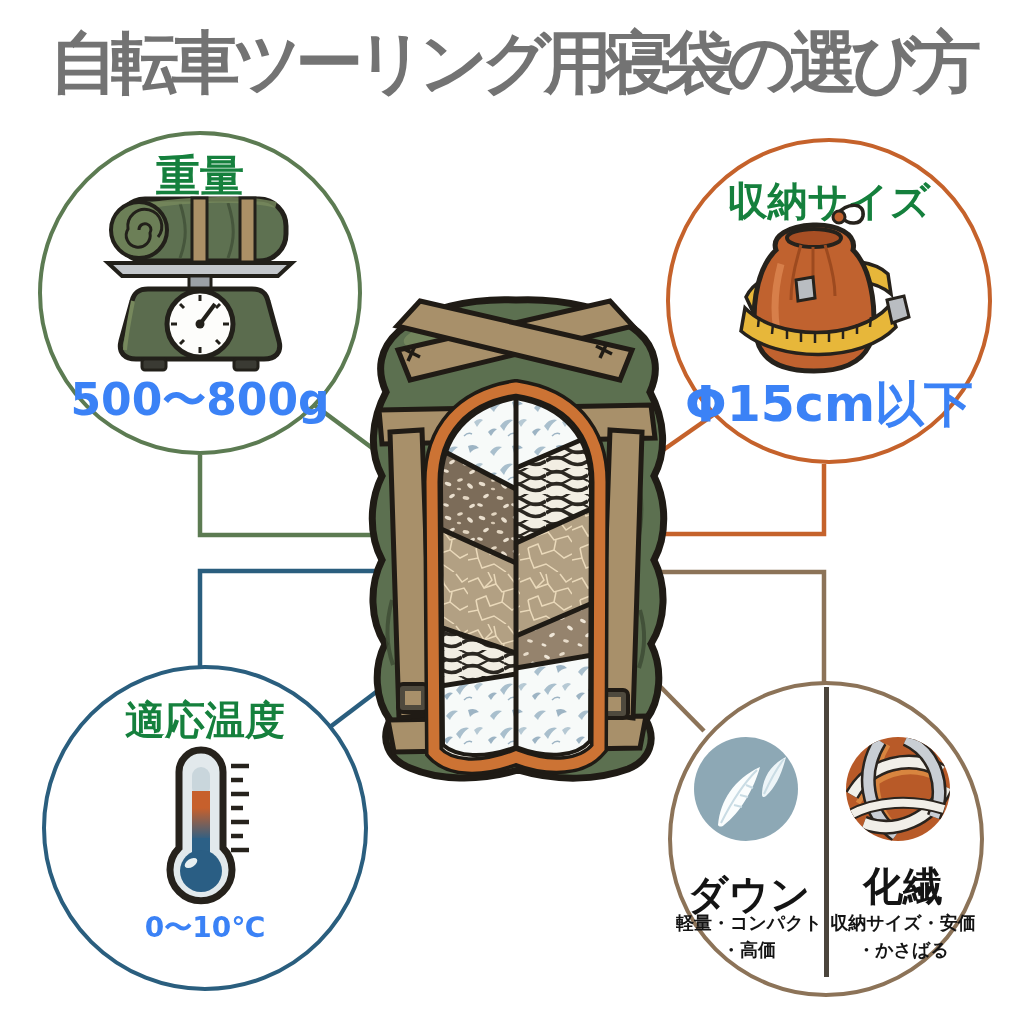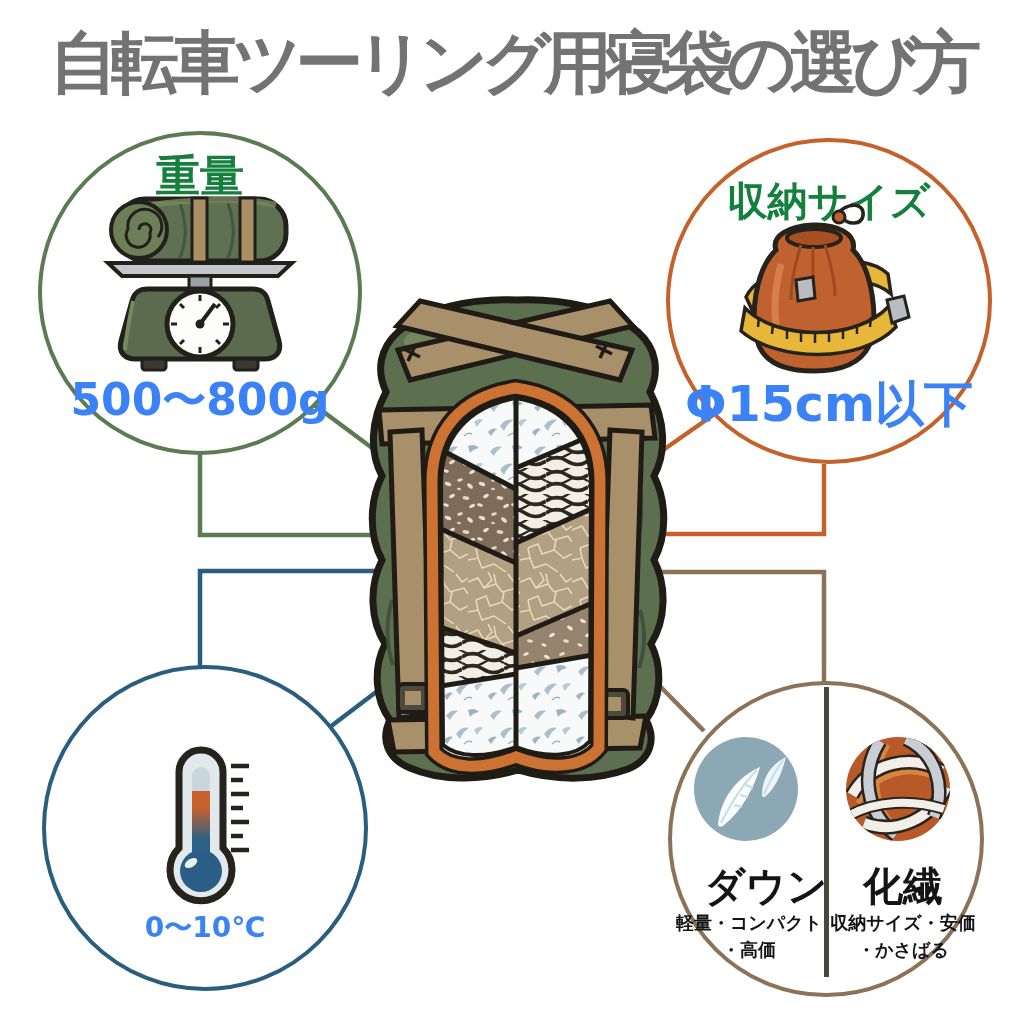--- a/index.html
+++ b/index.html
@@ -126,20 +126,21 @@
           <line x1="856" y1="322" x2="856" y2="332"></line>
         <line x1="870" y1="315" x2="869" y2="325"></line>
       </g>
       <path d="M 886,298 L 903,294 L 908,315 L 891,321 Z" fill="#B9BDC1" stroke="#26221C" stroke-width="3"></path>
       <path d="M 795,278 L 812,275 L 814,296 L 797,299 Z" fill="#B9BDC1" stroke="#26221C" stroke-width="3"></path>
     </svg>
     <div class="node-value">Φ15cm以下</div>
   </div>
 
   <div id="circle-temperature" class="node-circle">
+    <div class="node-label">適応温度</div>
     <svg class="abs" style="left:92px;top:68px;" width="130" height="178" viewBox="135 735 130 178">
       <defs>
         <linearGradient id="tg" x1="0" y1="0" x2="0" y2="1">
           <stop offset="0" stop-color="#C7602C"></stop>
           <stop offset="1" stop-color="#2C6086"></stop>
         </linearGradient>
       </defs>
       <g stroke="#26221C" stroke-width="4.5">
         <line x1="228" y1="764" x2="246" y2="764"></line>
           <line x1="228" y1="778" x2="240" y2="778"></line>
@@ -192,21 +193,21 @@
         <path d="M 36,6 C 16,38 22,78 52,100" stroke="#C9CED4" stroke-width="10"></path>
         <path d="M 102,52 C 88,84 52,100 20,88" stroke="#2A241E" stroke-width="15"></path>
         <path d="M 102,52 C 88,84 52,100 20,88" stroke="#F1EFE8" stroke-width="10"></path>
         <path d="M 62,4 C 92,18 102,52 90,82" stroke="#2A241E" stroke-width="15"></path>
         <path d="M 62,4 C 92,18 102,52 90,82" stroke="#C9CED4" stroke-width="10"></path>
         <path d="M 6,80 C 32,66 68,64 100,74" stroke="#2A241E" stroke-width="12"></path>
         <path d="M 6,80 C 32,66 68,64 100,74" stroke="#F1EFE8" stroke-width="8"></path>
       </g>
     </svg>
 
-    <div class="half-label" style="left:17px;">ダウン</div>
+    <div class="half-label" style="left:0;margin-top:8px;">ダウン</div>
     <div class="half-label" style="left:50%;">化繊</div>
 
     <div class="half-traits" style="left:0;">
       <div>軽量・コンパクト</div>
       <div>・高価</div>
     </div>
     <div class="half-traits" style="left:50%;">
       <div>収納サイズ・安価</div>
       <div>・かさばる</div>
     </div>

